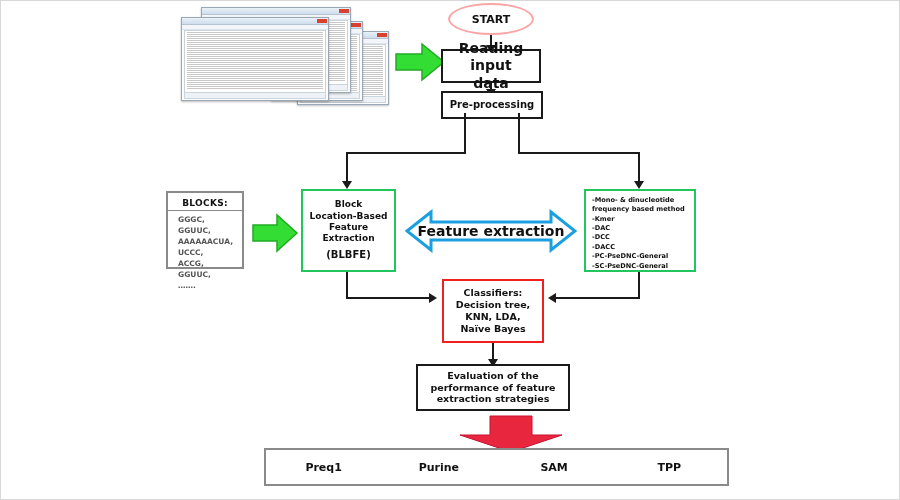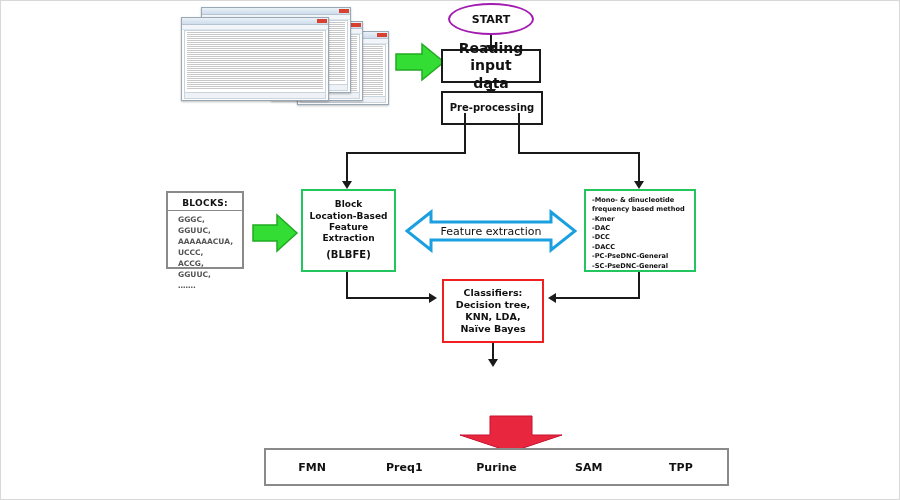--- a/index.html
+++ b/index.html
@@ -9,21 +9,21 @@
           border:1px solid #d8d8d8;box-sizing:border-box;}
 
   .box{position:absolute;box-sizing:border-box;background:#fff;
        display:flex;flex-direction:column;align-items:center;justify-content:center;
        text-align:center;font-weight:bold;color:#111;line-height:1.25;}
   .b-black{border:2px solid #1a1a1a;}
   .b-blue{border:2px solid #22c55e;}
   .b-red{border:2px solid #f02020;}
   .b-gray{border:2px solid #8a8a8a;}
 
-  .oval{position:absolute;box-sizing:border-box;border:2px solid #a21caf;
+  .oval{position:absolute;box-sizing:border-box;border:2px solid #fca5a5;
         border-radius:50%;background:#fff;display:flex;align-items:center;
         justify-content:center;font-weight:bold;color:#111;}
 
   .line{position:absolute;background:#1a1a1a;}
   .vline{width:2px;}
   .hline{height:2px;}
 
   .arrowdown{position:absolute;width:0;height:0;
      border-left:5px solid transparent;border-right:5px solid transparent;
      border-top:8px solid #1a1a1a;}
@@ -54,21 +54,21 @@
   .win .mb{height:4px;background:#f2f6fa;border-bottom:1px solid #dde5ec;}
   .win .bd{position:absolute;left:2px;right:2px;top:12px;bottom:7px;overflow:hidden;
        background:#fff;border:1px solid #c9d3dc;}
   .win .bd i{display:block;height:1px;background:#9a9a9a;margin:1px 2px;opacity:.55;}
   .win .sb{position:absolute;left:2px;right:2px;bottom:1px;height:5px;
        background:#eef2f6;border:1px solid #cbd5de;}
 
   .gArrow{position:absolute;}
   .redArrow{position:absolute;}
   .cyanArrow{position:absolute;display:flex;align-items:center;justify-content:center;}
-  .cyanArrow span{position:relative;z-index:2;font-weight:normal;font-size:11px;color:#111;}
+  .cyanArrow span{position:relative;z-index:2;font-weight:bold;font-size:14px;color:#111;}
 
   .tbl{position:absolute;box-sizing:border-box;border:2px solid #8a8a8a;background:#fff;
        display:flex;}
   .tbl .c{display:flex;align-items:center;justify-content:center;text-align:center;
        font-weight:bold;color:#111;box-sizing:border-box;}
   .tbl .c.sep{border-right:2px solid #8a8a8a;}
 </style>
 </head>
 <body>
 
@@ -262,21 +262,21 @@
   <div class="line vline" style="left:489px;top:34px;height:12px;"></div>
   <div class="arrowdown" style="left:485px;top:44px;"></div>
 
   <div class="box b-black" style="left:440px;top:48px;width:100px;height:34px;font-size:14px;">
     <span>Reading input</span>
     <span>data</span>
   </div>
   <div class="line vline" style="left:489px;top:82px;height:8px;"></div>
   <div class="arrowdown" style="left:485px;top:88px;"></div>
 
-  <div class="box b-black" style="left:440px;top:90px;width:102px;height:34px;font-size:10px;">
+  <div class="box b-black" style="left:440px;top:90px;width:102px;height:28px;font-size:10px;">
     <span>Pre-processing</span>
   </div>
 
   <div class="line vline" style="left:463px;top:112px;height:40px;"></div>
   <div class="line vline" style="left:517px;top:112px;height:40px;"></div>
   <div class="line hline" style="left:345px;top:151px;width:120px;"></div>
   <div class="line hline" style="left:517px;top:151px;width:122px;"></div>
   <div class="line vline" style="left:345px;top:151px;height:32px;"></div>
   <div class="line vline" style="left:637px;top:151px;height:32px;"></div>
   <div class="arrowdown" style="left:341px;top:180px;"></div>
@@ -336,26 +336,30 @@
   <div class="box b-red" style="left:441px;top:278px;width:102px;height:64px;font-size:9.5px;">
     <span>Classifiers:</span>
     <span>Decision tree,</span>
     <span>KNN, LDA,</span>
     <span>Naïve Bayes</span>
   </div>
 
   <div class="line vline" style="left:491px;top:342px;height:20px;"></div>
   <div class="arrowdown" style="left:487px;top:358px;"></div>
 
+  <div class="box b-black" style="left:415px;top:363px;width:154px;height:47px;font-size:9.5px;">
+    <span>Evaluation of the</span>
+    <span>performance of feature</span>
+    <span>extraction strategies</span>
+  </div>
 
   <svg class="redArrow" style="left:455px;top:414px;" width="110" height="38" viewBox="0 0 110 38">
     <polygon points="34,1 76,1 76,20 106,20 55,37 4,20 34,20" fill="#e8273f" stroke="#c81030" stroke-width="1"></polygon>
   </svg>
 
   <div class="tbl" style="left:263px;top:447px;width:465px;height:38px;">
-    <div class="c" style="flex:1;font-size:11px;">FMN</div>
     <div class="c" style="flex:1;font-size:11px;">Preq1</div>
     <div class="c" style="flex:1;font-size:11px;">Purine</div>
     <div class="c" style="flex:1;font-size:11px;">SAM</div>
     <div class="c" style="flex:1;font-size:11px;">TPP</div>
   </div>
 
 </div>
 
 </body></html>

